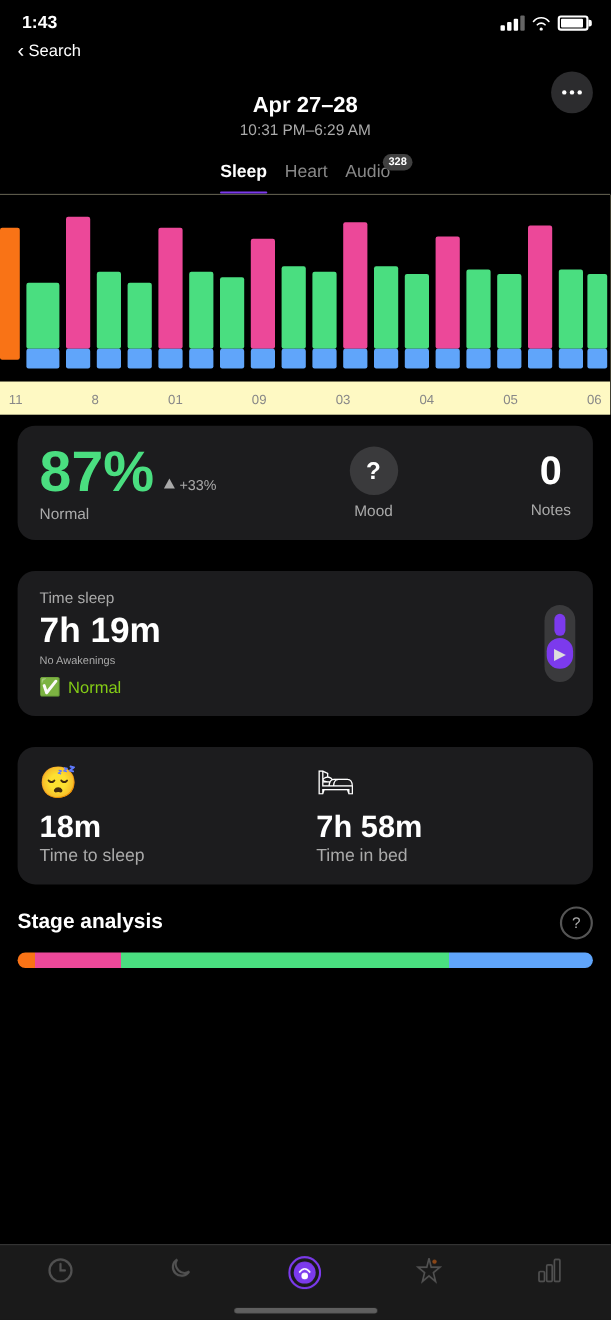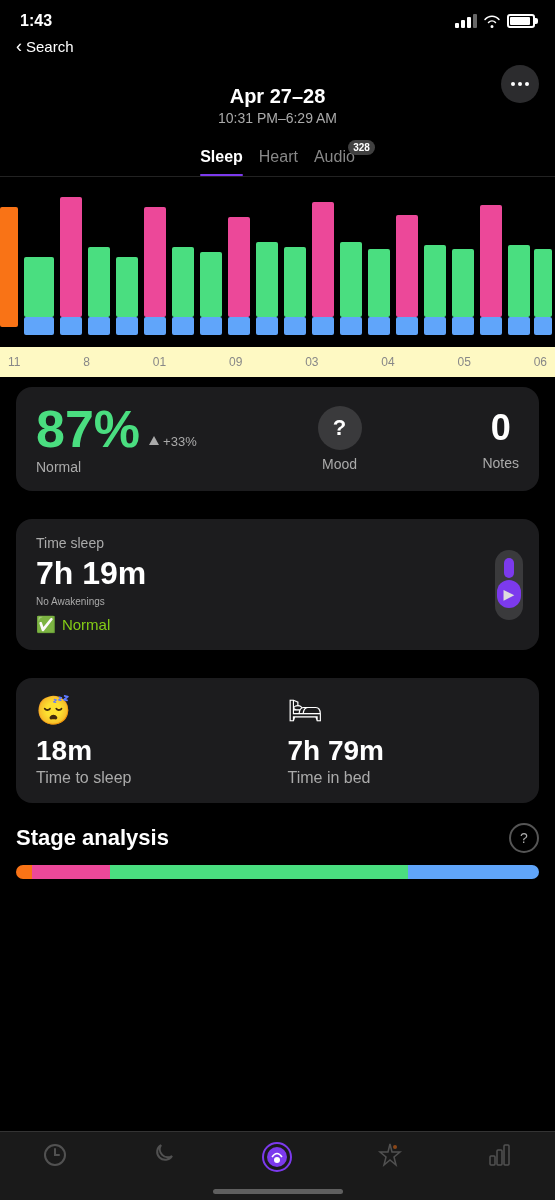--- a/index.html
+++ b/index.html
@@ -199,21 +199,21 @@
     .metric-icon { font-size: 28px; margin-bottom: 8px; }
     .metric-value { font-size: 28px; font-weight: 700; color: #fff; }
     .metric-label { font-size: 16px; color: #aaa; margin-top: 2px; }
 
     
     .stage-section { padding: 10px 16px 0; }
     .stage-header {
       display: flex; justify-content: space-between; align-items: center;
       margin-bottom: 12px;
     }
-    .stage-title { font-size: 22px; font-weight: 700; }
+    .stage-title { font-size: 19px; font-weight: 700; }
     .stage-help {
       width: 30px; height: 30px; border-radius: 50%;
       border: 2px solid #555;
       display: flex; align-items: center; justify-content: center;
       font-size: 14px; color: #aaa;
     }
     .stage-bar {
       height: 14px; border-radius: 7px;
       background: linear-gradient(to right, #f97316 3%, #ec4899 3% 18%, #4ade80 18% 75%, #60a5fa 75%);
       margin-bottom: 8px;
@@ -438,21 +438,21 @@
   </div>
 
   <div class="card sleep-metrics-card">
     <div class="sleep-metric">
       <div class="metric-icon">😴</div>
       <div class="metric-value">18m</div>
       <div class="metric-label">Time to sleep</div>
     </div>
     <div class="sleep-metric">
       <div class="metric-icon">🛏</div>
-      <div class="metric-value">7h 79m</div>
+      <div class="metric-value">7h 58m</div>
       <div class="metric-label">Time in bed</div>
     </div>
   </div>
 
 </div>
 
 <div class="stage-section">
   <div class="stage-header">
     <span class="stage-title">Stage analysis</span>
     <div class="stage-help">?</div>

